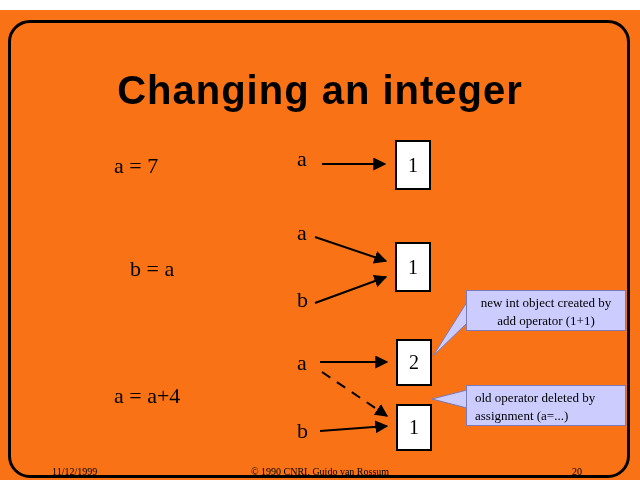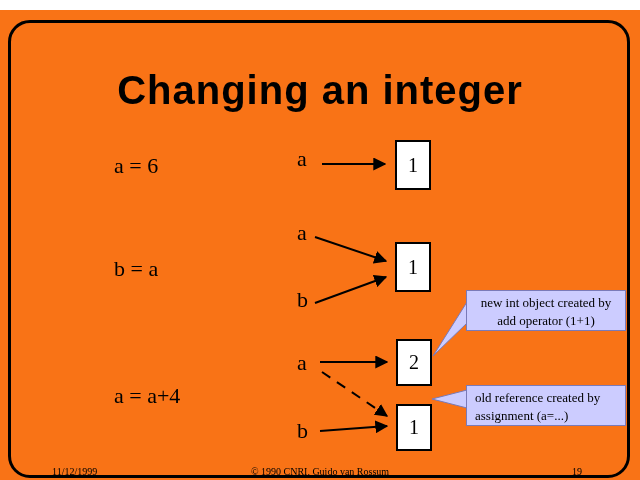--- a/index.html
+++ b/index.html
@@ -21,21 +21,21 @@
   .title{
     position:absolute;left:0;right:0;top:58px;
     margin:0;text-align:center;
     font-family:"Liberation Sans", sans-serif;
     font-weight:bold;font-size:40px;letter-spacing:1px;
   }
   .code{
     position:absolute;font-size:22px;white-space:pre;
   }
   #code1{left:114px;top:143px;}
-  #code2{left:114px;top:246px;}
+  #code2{left:130px;top:246px;}
   #code3{left:114px;top:373px;}
   .varlabel{
     position:absolute;font-size:22px;
   }
   #var-r1a{left:297px;top:136px;}
   #var-r2a{left:297px;top:210px;}
   #var-r2b{left:297px;top:277px;}
   #var-r3a{left:297px;top:340px;}
   #var-r3b{left:297px;top:408px;}
   .valbox{
@@ -72,21 +72,21 @@
 </style>
 </head>
 <body>
 
 <div class="stage">
 
   <div class="slide-border"></div>
 
   <h1 class="title">Changing an integer</h1>
 
-  <div class="code" id="code1">a = 6</div>
+  <div class="code" id="code1">a = 7</div>
   <div class="code" id="code2">b = a</div>
   <div class="code" id="code3">a = a+4</div>
 
   <div class="varlabel" id="var-r1a">a</div>
   <div class="varlabel" id="var-r2a">a</div>
   <div class="varlabel" id="var-r2b">b</div>
   <div class="varlabel" id="var-r3a">a</div>
   <div class="varlabel" id="var-r3b">b</div>
 
   <svg class="arrows" viewBox="0 0 640 480">
@@ -114,19 +114,19 @@
     <span>1</span>
   </div>
   <div class="valbox" id="box3">
     <span>2</span>
   </div>
   <div class="valbox" id="box4">
     <span>1</span>
   </div>
 
   <div class="callout" id="callout1">new int object created by add operator (1+1)</div>
-  <div class="callout" id="callout2">old reference created by assignment (a=...)</div>
+  <div class="callout" id="callout2">old operator deleted by assignment (a=...)</div>
 
   <div class="footer-item" id="footer-date">11/12/1999</div>
   <div class="footer-item" id="footer-copy">© 1990 CNRI, Guido van Rossum</div>
-  <div class="footer-item" id="footer-page">19</div>
+  <div class="footer-item" id="footer-page">20</div>
 
 </div>
 
 </body></html>

